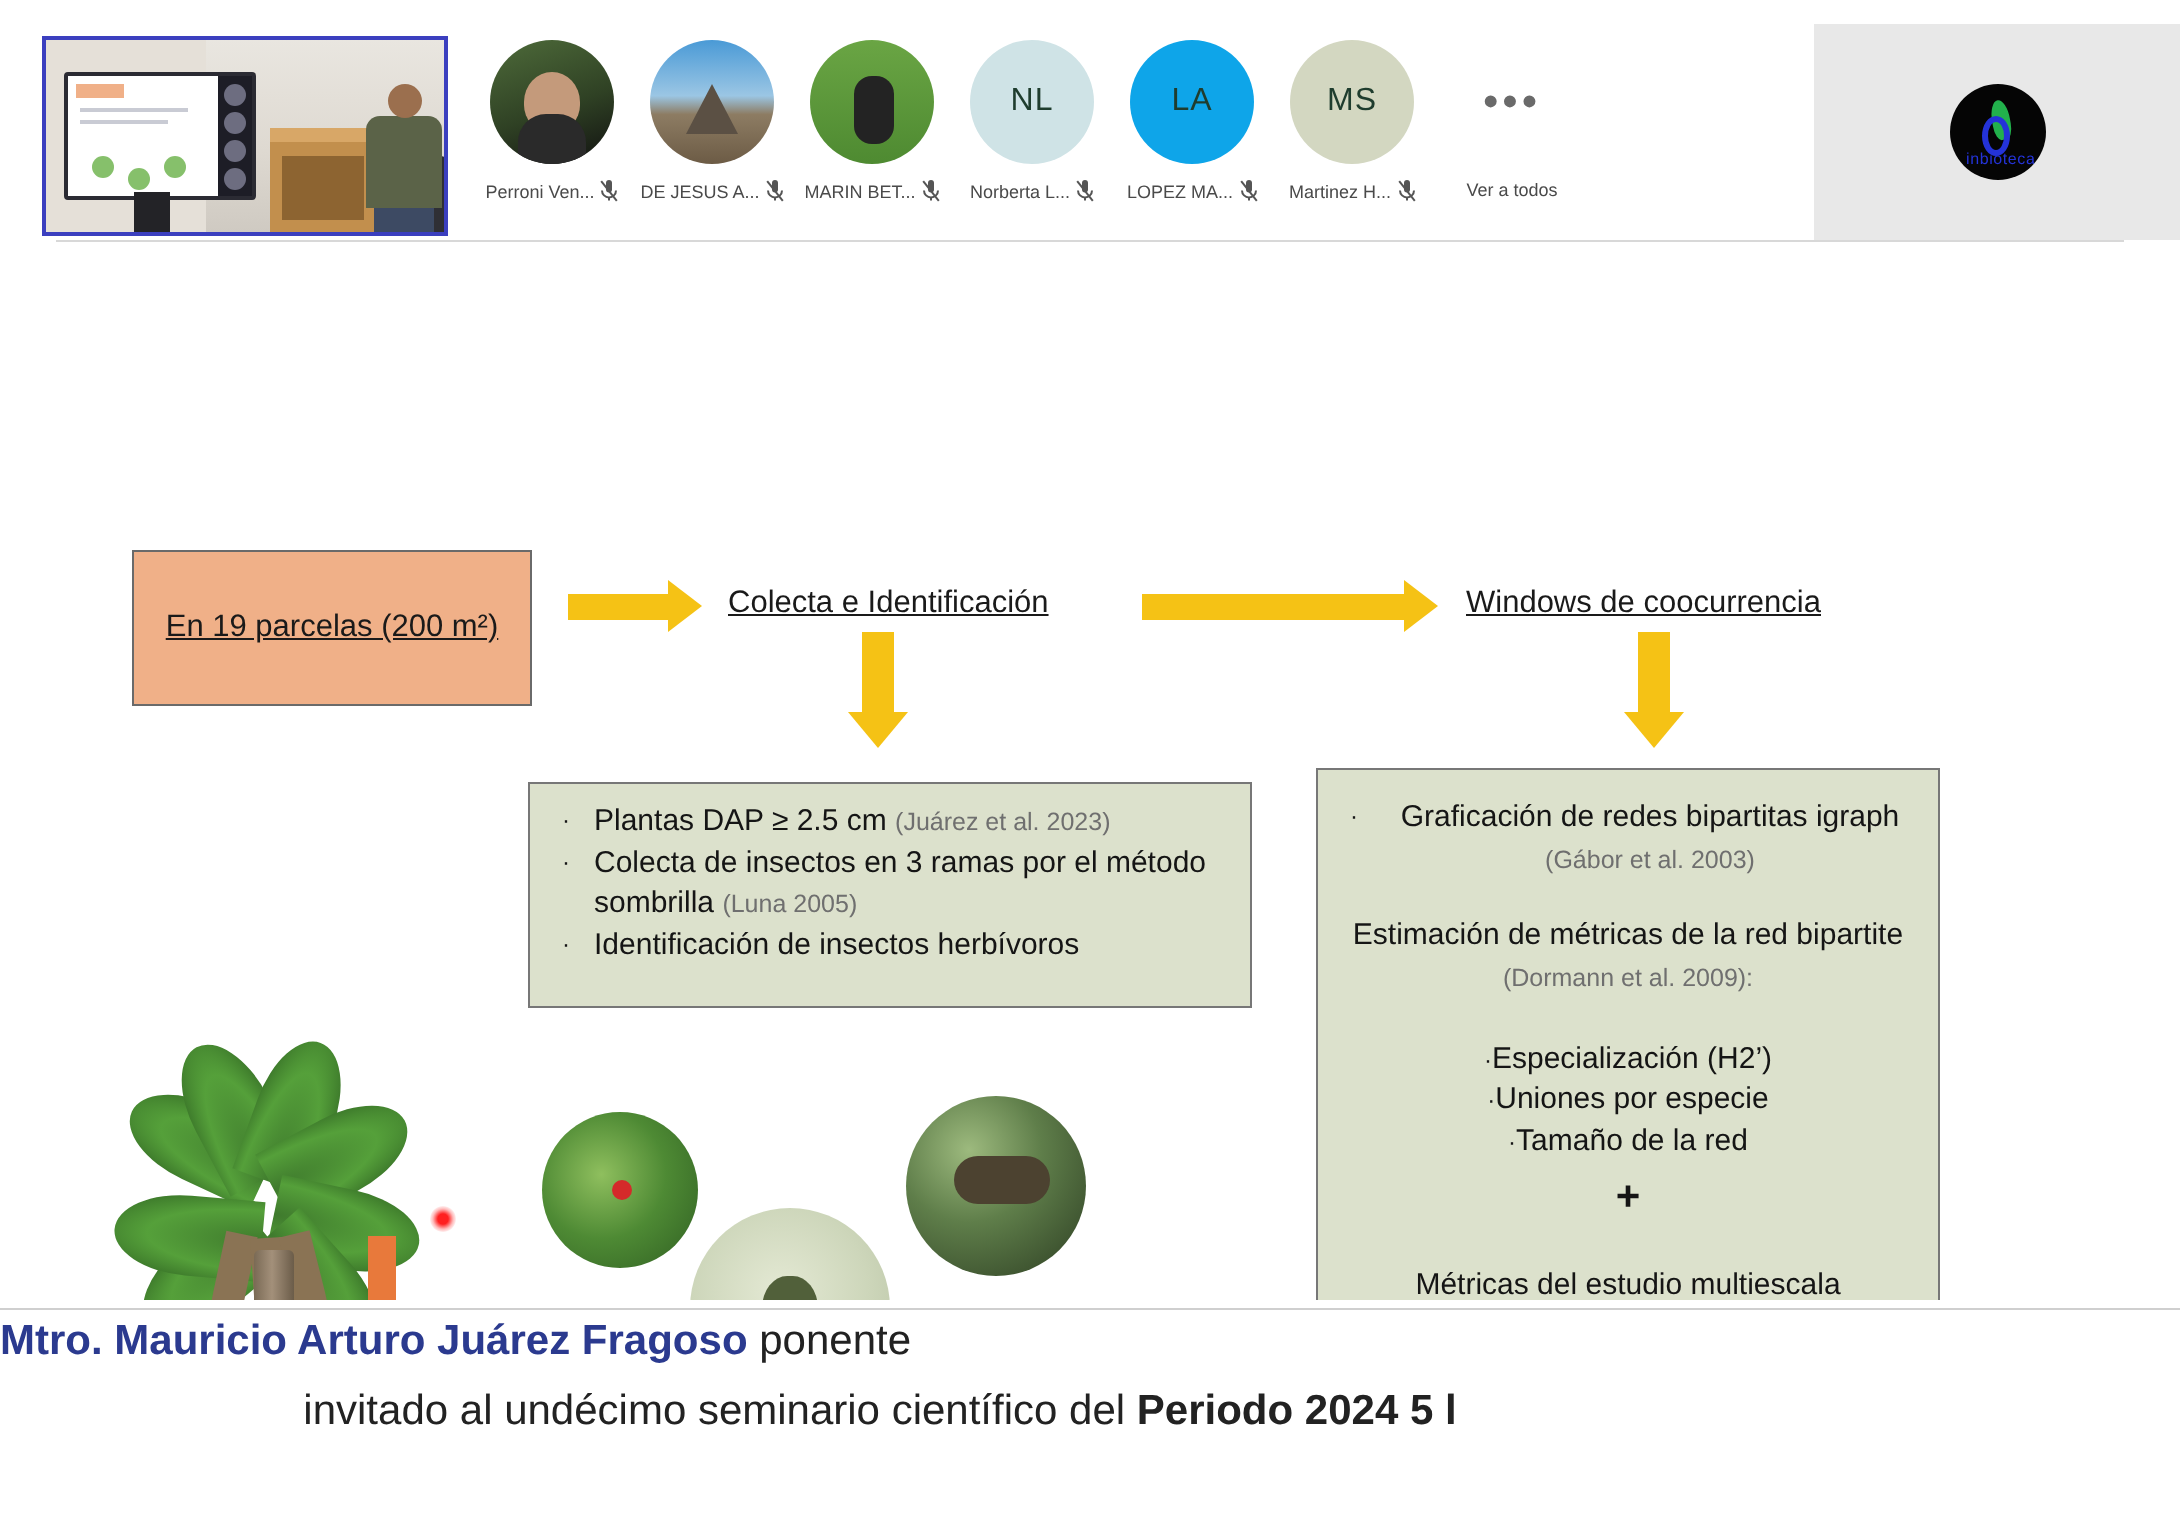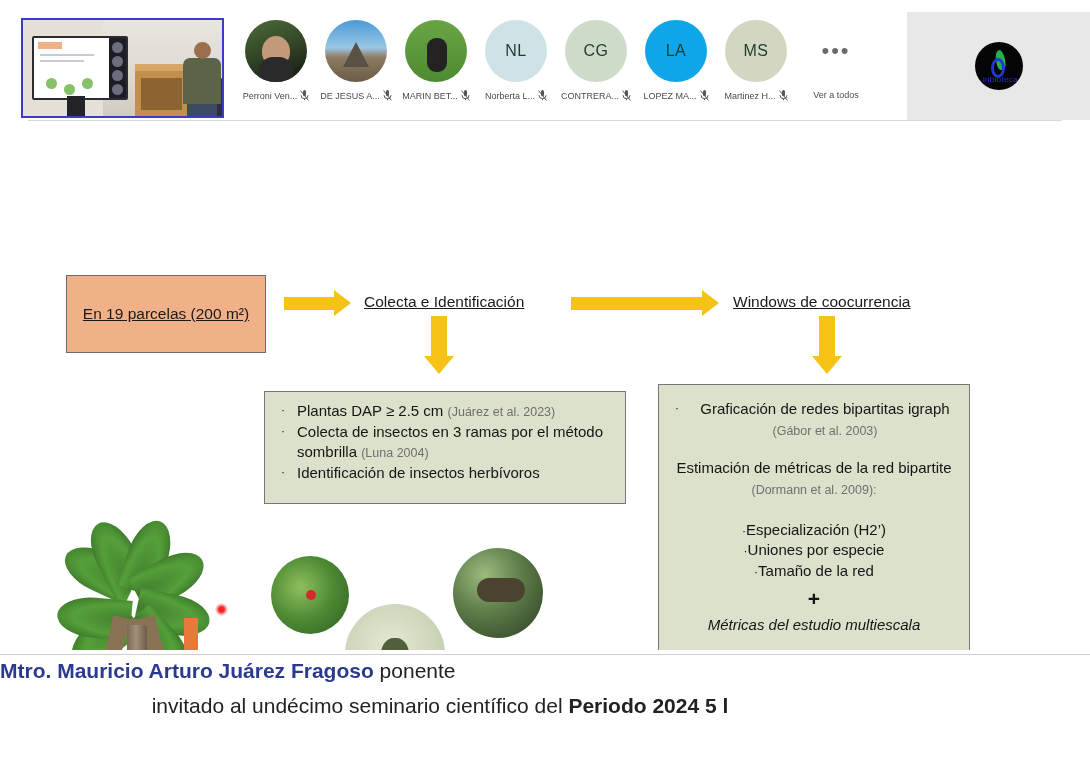--- a/index.html
+++ b/index.html
@@ -298,34 +298,20 @@
             <svg width="9" height="11" viewBox="0 0 9 11">
                 <path d="M3 1.5a1.5 1.5 0 013 0v3.2a1.5 1.5 0 01-3 0z" fill="#555"></path>
                 <path d="M1 5.2a3.5 3.5 0 007 0" stroke="#555" stroke-width="1" fill="none"></path>
                 <path d="M4.5 8.7V10.2" stroke="#555" stroke-width="1"></path>
                 <path d="M0.6 0.6L8.4 10.4" stroke="#555" stroke-width="1"></path>
               </svg>
           </span>
         </div>
       </div>
 
-      <div class="tile">
-        <div class="avatar ini-cg">CG</div>
-        <div class="tile-label-row">
-          <span class="tile-name">CONTRERA...</span>
-          <span class="mic-off">
-            <svg width="9" height="11" viewBox="0 0 9 11">
-                <path d="M3 1.5a1.5 1.5 0 013 0v3.2a1.5 1.5 0 01-3 0z" fill="#555"></path>
-                <path d="M1 5.2a3.5 3.5 0 007 0" stroke="#555" stroke-width="1" fill="none"></path>
-                <path d="M4.5 8.7V10.2" stroke="#555" stroke-width="1"></path>
-                <path d="M0.6 0.6L8.4 10.4" stroke="#555" stroke-width="1"></path>
-              </svg>
-          </span>
-        </div>
-      </div>
 
       <div class="tile">
         <div class="avatar ini-la">LA</div>
         <div class="tile-label-row">
           <span class="tile-name">LOPEZ MA...</span>
           <span class="mic-off">
             <svg width="9" height="11" viewBox="0 0 9 11">
                 <path d="M3 1.5a1.5 1.5 0 013 0v3.2a1.5 1.5 0 01-3 0z" fill="#555"></path>
                 <path d="M1 5.2a3.5 3.5 0 007 0" stroke="#555" stroke-width="1" fill="none"></path>
                 <path d="M4.5 8.7V10.2" stroke="#555" stroke-width="1"></path>
@@ -396,40 +382,40 @@
         <div class="head"></div>
     </div>
 
     <div class="box-green" id="box-metodo">
       <div class="bullet-row">
         <span class="bullet-dot">·</span>
         <span><span>Plantas DAP ≥ 2.5 cm </span><span class="ref">(Juárez et al. 2023)</span></span>
       </div>
       <div class="bullet-row">
         <span class="bullet-dot">·</span>
-        <span><span>Colecta de insectos  en 3 ramas por el método sombrilla </span><span class="ref">(Luna 2004)</span></span>
+        <span><span>Colecta de insectos  en 3 ramas por el método sombrilla </span><span class="ref">(Luna 2005)</span></span>
       </div>
       <div class="bullet-row">
         <span class="bullet-dot">·</span>
         <span>Identificación de insectos herbívoros</span>
       </div>
     </div>
 
     <div class="box-green" id="box-redes">
       <div style="display:flex; align-items:flex-start; gap:6px; text-align:center;">
         <span class="bullet-dot">·</span>
         <span style="flex:1;"><span>Graficación de redes bipartitas igraph </span><span class="ref">(Gábor et al. 2003)</span></span>
       </div>
       <div style="height:18px;"></div>
       <div><span>Estimación de métricas de la red bipartite </span><span class="ref">(Dormann et al. 2009):</span></div>
       <div style="margin-top:20px;"><span class="bullet-dot">·</span><span>Especialización (H2’)</span></div>
       <div><span class="bullet-dot">·</span><span>Uniones por especie</span></div>
       <div><span class="bullet-dot">·</span><span>Tamaño de la red</span></div>
       <div style="font-size:21px; font-weight:bold; margin-top:6px; line-height:1;">+</div>
-      <div style="margin-top:6px;font-style:italic;">Métricas del estudio multiescala</div>
+      <div style="margin-top:24px;">Métricas del estudio multiescala</div>
     </div>
 
     <div class="arrow-block">
       <div class="ab-head-ol"></div>
       <div class="ab-shaft"></div>
       <div class="ab-head"></div>
     </div>
 
     <div class="box-yellow">
       <div class="yrow">

